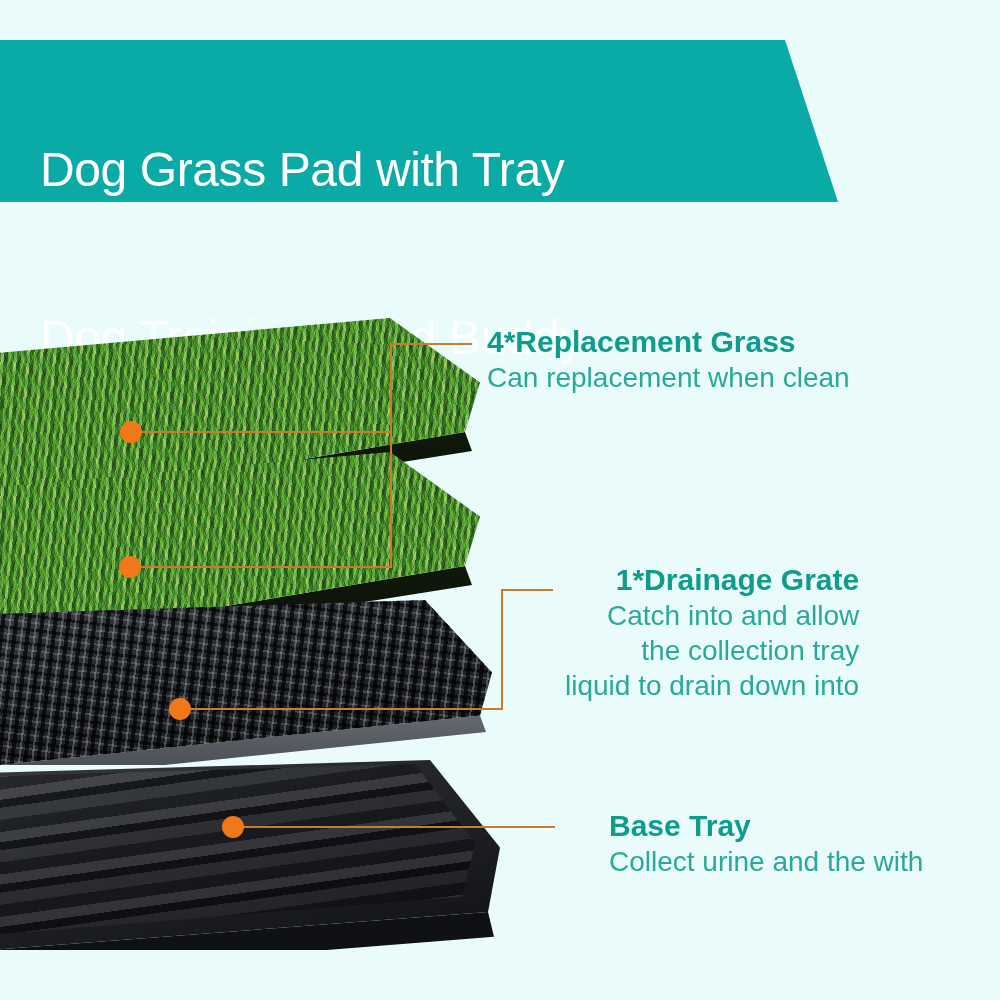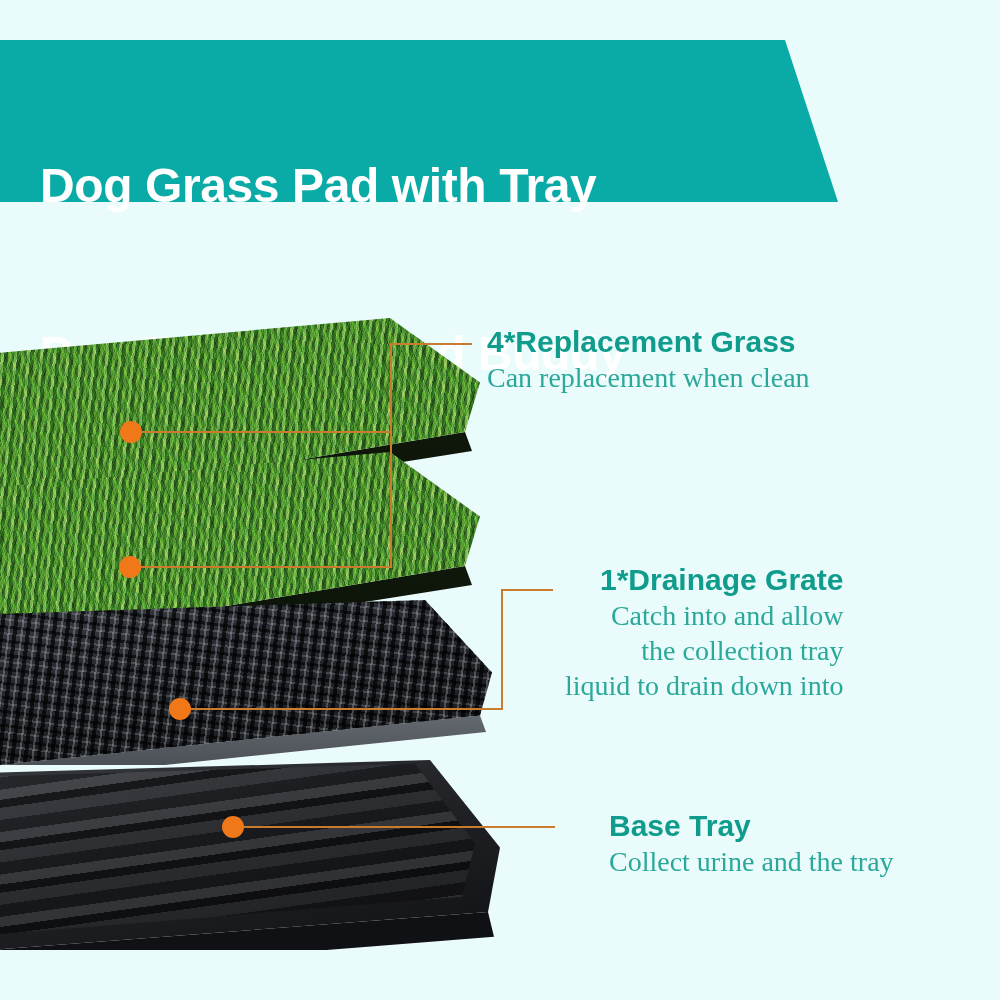--- a/index.html
+++ b/index.html
@@ -13,23 +13,23 @@
   #page{position:absolute;inset:0;width:1000px;height:1000px;background:#e9fbfb;overflow:hidden;}
 
   
   .banner{
     position:absolute;left:0;top:40px;width:840px;height:162px;
     background:#0aaaa6;
     clip-path:polygon(0 0, 785px 0, 838px 100%, 0 100%);
     -webkit-clip-path:polygon(0 0, 785px 0, 838px 100%, 0 100%);
   }
   .banner-text{
-    position:absolute;left:40px;top:46px;width:760px;
+    position:absolute;left:40px;top:30px;width:760px;
     color:#ffffff;
-    font-weight:bold;
+    font-weight:normal;
     font-size:48px;
     line-height:56px;
     letter-spacing:-0.4px;
     white-space:pre;
   }
   .banner-line{display:block;}
 
   
   .stack{position:absolute;left:0;top:300px;width:560px;height:660px;}
 
@@ -131,21 +131,21 @@
     font-size:30px;
     line-height:36px;
     white-space:nowrap;
   }
   .callout-body{
     color:#2aa89a;
     font-size:28px;
     line-height:35px;
     font-weight:400;
   }
-  .callout-body .bline{display:block;white-space:nowrap;font-family:Liberation Serif, serif;}
+  .callout-body .bline{display:block;white-space:nowrap;}
 </style>
 </head>
 <body>
 
 <div id="page">
 
   <div class="banner"></div>
   <div class="banner-text">
     <span class="banner-line">Dog Grass Pad with Tray</span>
     <span class="banner-line">Dog Training Good Buddy</span>
@@ -193,17 +193,17 @@
     <div class="callout-body">
         <span class="bline">Catch into and allow</span>
         <span class="bline">the collection tray</span>
         <span class="bline">liquid to drain down into</span>
     </div>
   </div>
 
   <div class="callout" style="left:565px;top:808px;margin-left:44px;">
     <div class="callout-title">Base Tray</div>
     <div class="callout-body">
-      <span class="bline">Collect urine and the tray</span>
+      <span class="bline">Collect urine and the with</span>
     </div>
   </div>
 
 </div>
 
 </body></html>

